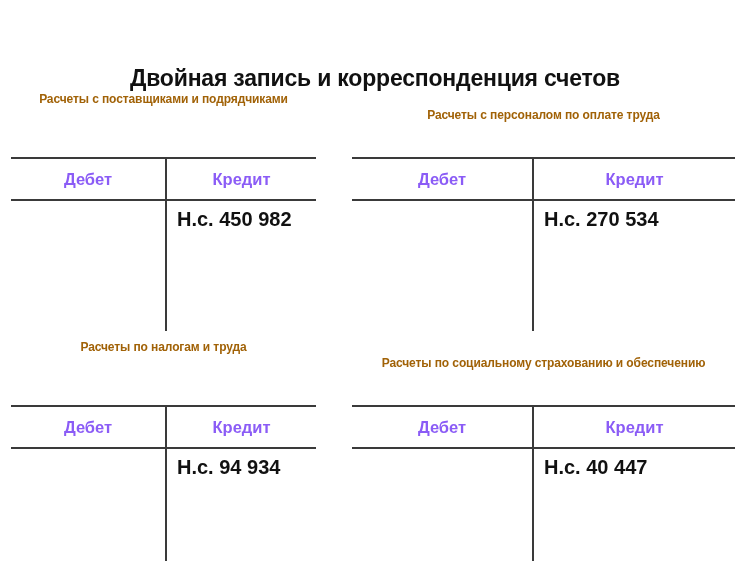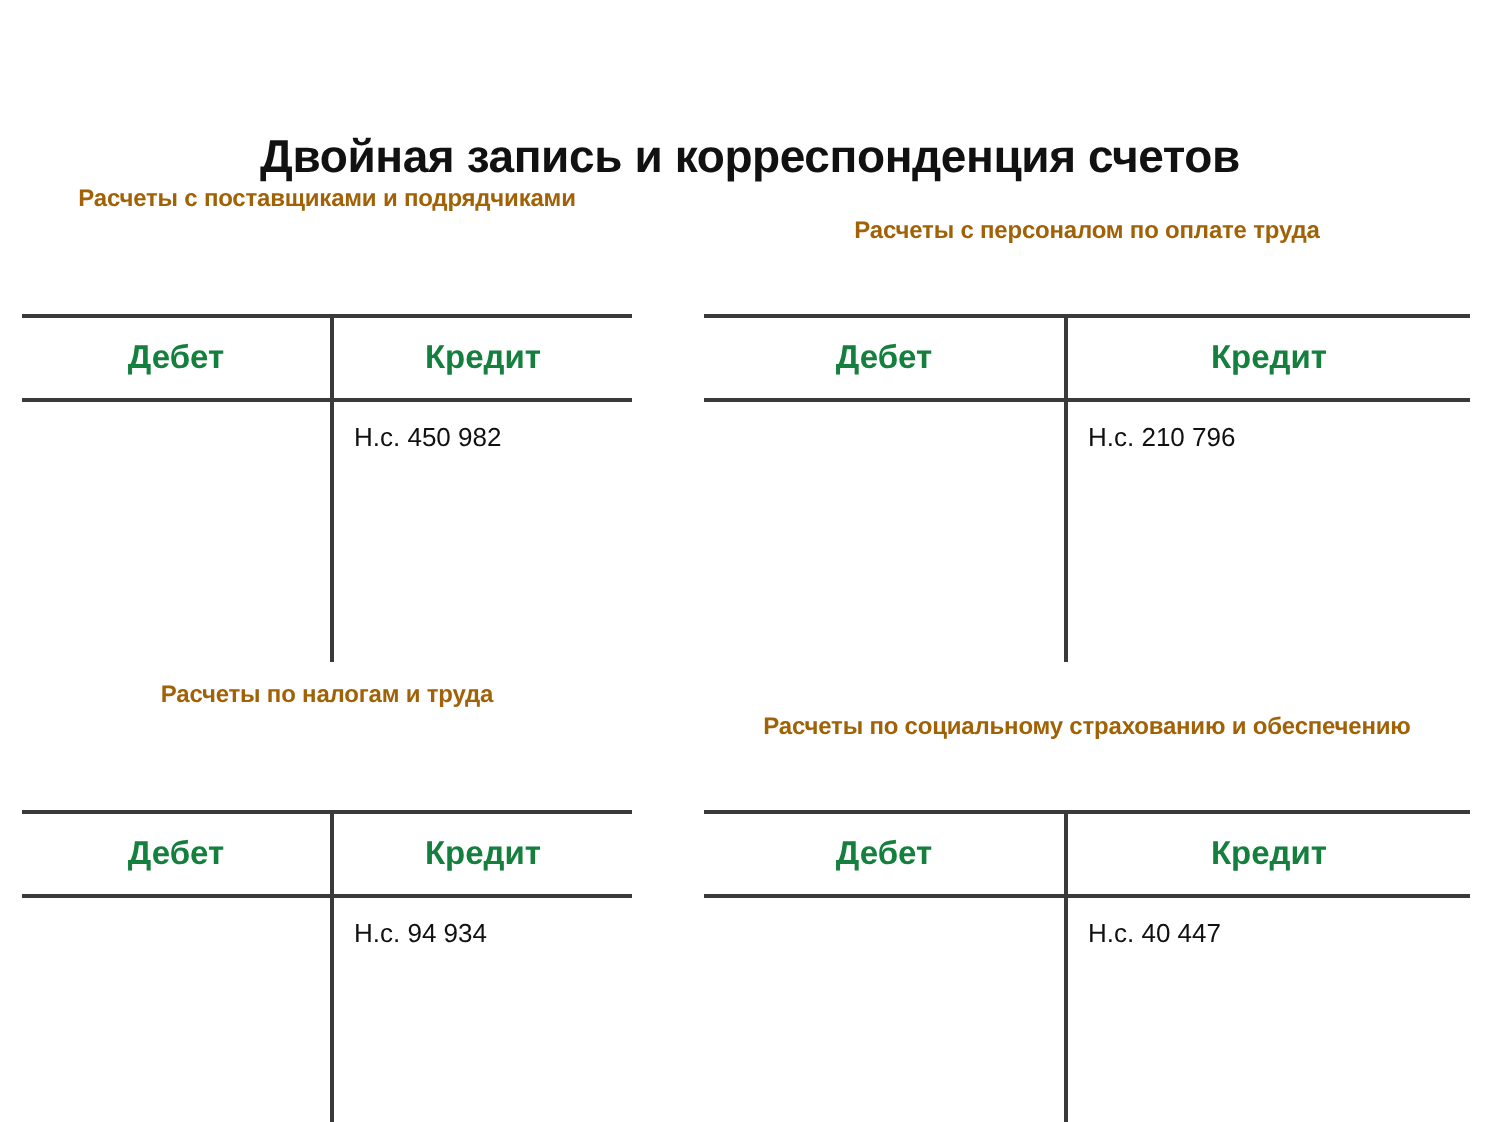--- a/index.html
+++ b/index.html
@@ -79,30 +79,30 @@
   }
 
   .head-cell {
     position: absolute;
     top: 8px;
     height: 28px;
     line-height: 28px;
     font-size: 16.5px;
     font-weight: bold;
     text-align: center;
-    color: #15803d;
+    color: #8b5cf6;
   }
 
   .value-cell {
     position: absolute;
     top: 48px;
     height: 28px;
     line-height: 28px;
-    font-size: 13px;
-    font-weight: normal;
+    font-size: 20px;
+    font-weight: bold;
     color: #111111;
     white-space: nowrap;
   }
 
   
   #acc-1 { left: 11px;  top: 88px;  width: 305px; }
   #acc-2 { left: 352px; top: 88px;  width: 383px; }
   #acc-3 { left: 11px;  top: 336px; width: 305px; }
   #acc-4 { left: 352px; top: 336px; width: 383px; }
 
@@ -151,21 +151,21 @@
   </div>
 
   <div class="taccount" id="acc-2">
     <div class="caption">Расчеты с персоналом по оплате труда</div>
     <div class="t-frame">
       <div class="rule top"></div>
       <div class="rule mid"></div>
       <div class="divider"></div>
       <div class="head-cell head-debit">Дебет</div>
       <div class="head-cell head-credit">Кредит</div>
-      <div class="value-cell">Н.с. 210 796</div>
+      <div class="value-cell">Н.с. 270 534</div>
     </div>
   </div>
 
   <div class="taccount" id="acc-3">
     <div class="caption">Расчеты по налогам и труда</div>
     <div class="t-frame">
       <div class="rule top"></div>
       <div class="rule mid"></div>
       <div class="divider"></div>
       <div class="head-cell head-debit">Дебет</div>

